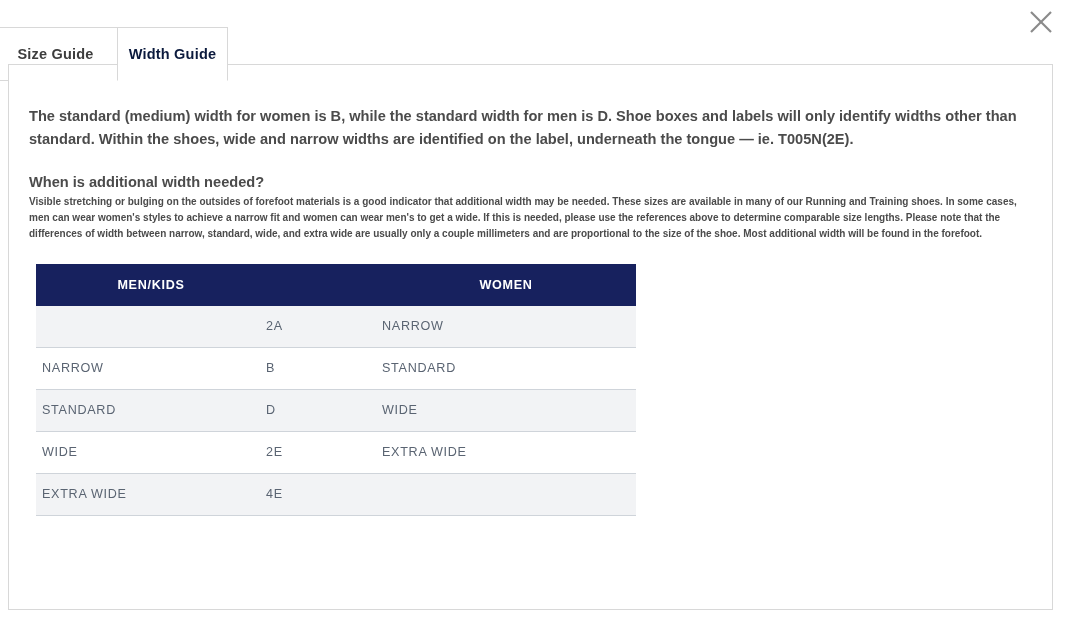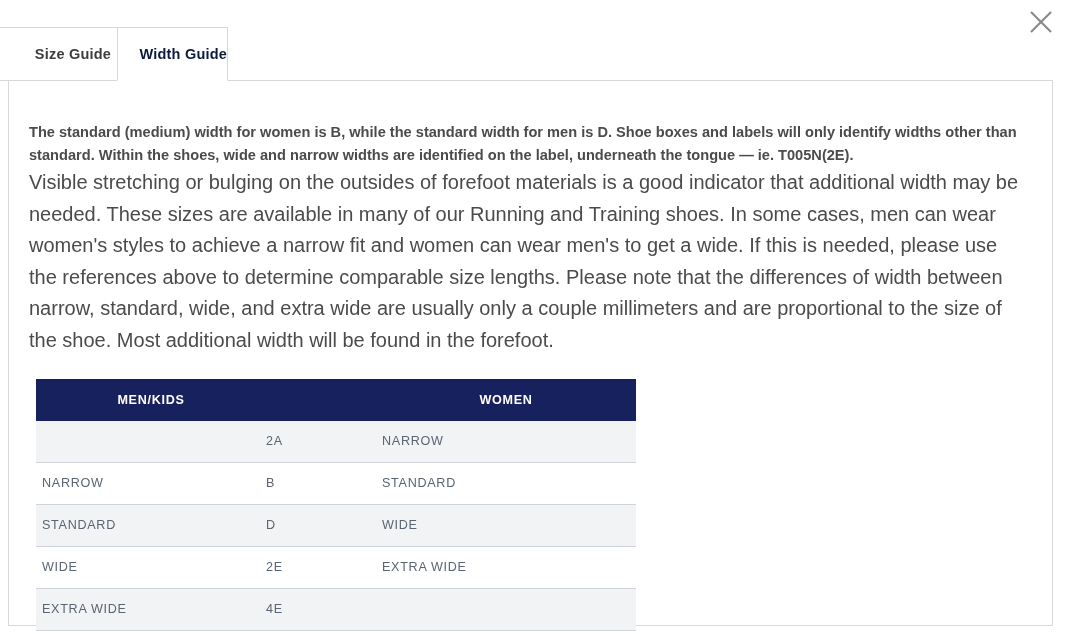--- a/index.html
+++ b/index.html
@@ -38,21 +38,21 @@
     height: 54px;
     display: flex;
     align-items: flex-end;
   }
   .tab {
     position: relative;
     height: 54px;
     box-sizing: border-box;
     display: flex;
     align-items: center;
-    justify-content: flex-end;
+    justify-content: center;
     font-size: 14.5px;
     letter-spacing: 0.2px;
     cursor: pointer;
     background: #ffffff;
     user-select: none;
   }
   .tab-inactive {
     width: 118px;
     color: #3d3d3d;
     font-weight: bold;
@@ -70,21 +70,21 @@
     font-weight: bold;
     border: 1px solid #d8d8d8;
     border-bottom: 1px solid #ffffff;
     z-index: 3;
   }
 
   
   .panel {
     position: absolute;
     left: 8px;
-    top: 80px;
+    top: 64px;
     width: 1045px;
     height: 546px;
     box-sizing: border-box;
     border: 1px solid #d8d8d8;
     background: #ffffff;
     z-index: 2;
   }
 
   .content {
     padding: 40px 26px 0 20px;
@@ -103,23 +103,23 @@
   p.qhead {
     margin: 0;
     font-size: 14.6px;
     line-height: 1.58;
     font-weight: bold;
     color: #4b4b4b;
   }
 
   p.body2 {
     margin: 0;
-    font-size: 20px;
+    font-size: 10px;
     line-height: 1.58;
-    font-weight: normal;
+    font-weight: bold;
     color: #4b4b4b;
     max-width: 992px;
   }
 
   
   table.width-table {
     margin-top: 22px;
     margin-left: 7px;
     border-collapse: collapse;
     width: 600px;
@@ -171,20 +171,21 @@
   <div class="tab tab-active">
     <span>Width Guide</span>
   </div>
 </div>
 
 <div class="panel">
   <div class="content">
 
     <p class="intro">The standard (medium) width for women is B, while the standard width for men is D. Shoe boxes and labels will only identify widths other than standard. Within the shoes, wide and narrow widths are identified on the label, underneath the tongue — ie. T005N(2E).</p>
 
+    <p class="qhead">When is additional width needed?</p>
 
     <p class="body2">Visible stretching or bulging on the outsides of forefoot materials is a good indicator that additional width may be needed. These sizes are available in many of our Running and Training shoes. In some cases, men can wear women's styles to achieve a narrow fit and women can wear men's to get a wide. If this is needed, please use the references above to determine comparable size lengths. Please note that the differences of width between narrow, standard, wide, and extra wide are usually only a couple millimeters and are proportional to the size of the shoe. Most additional width will be found in the forefoot.</p>
 
     <table class="width-table">
       <thead>
         <tr>
           <th class="c1">MEN/KIDS</th>
           <th class="c2"></th>
           <th class="c3">WOMEN</th>
         </tr>

